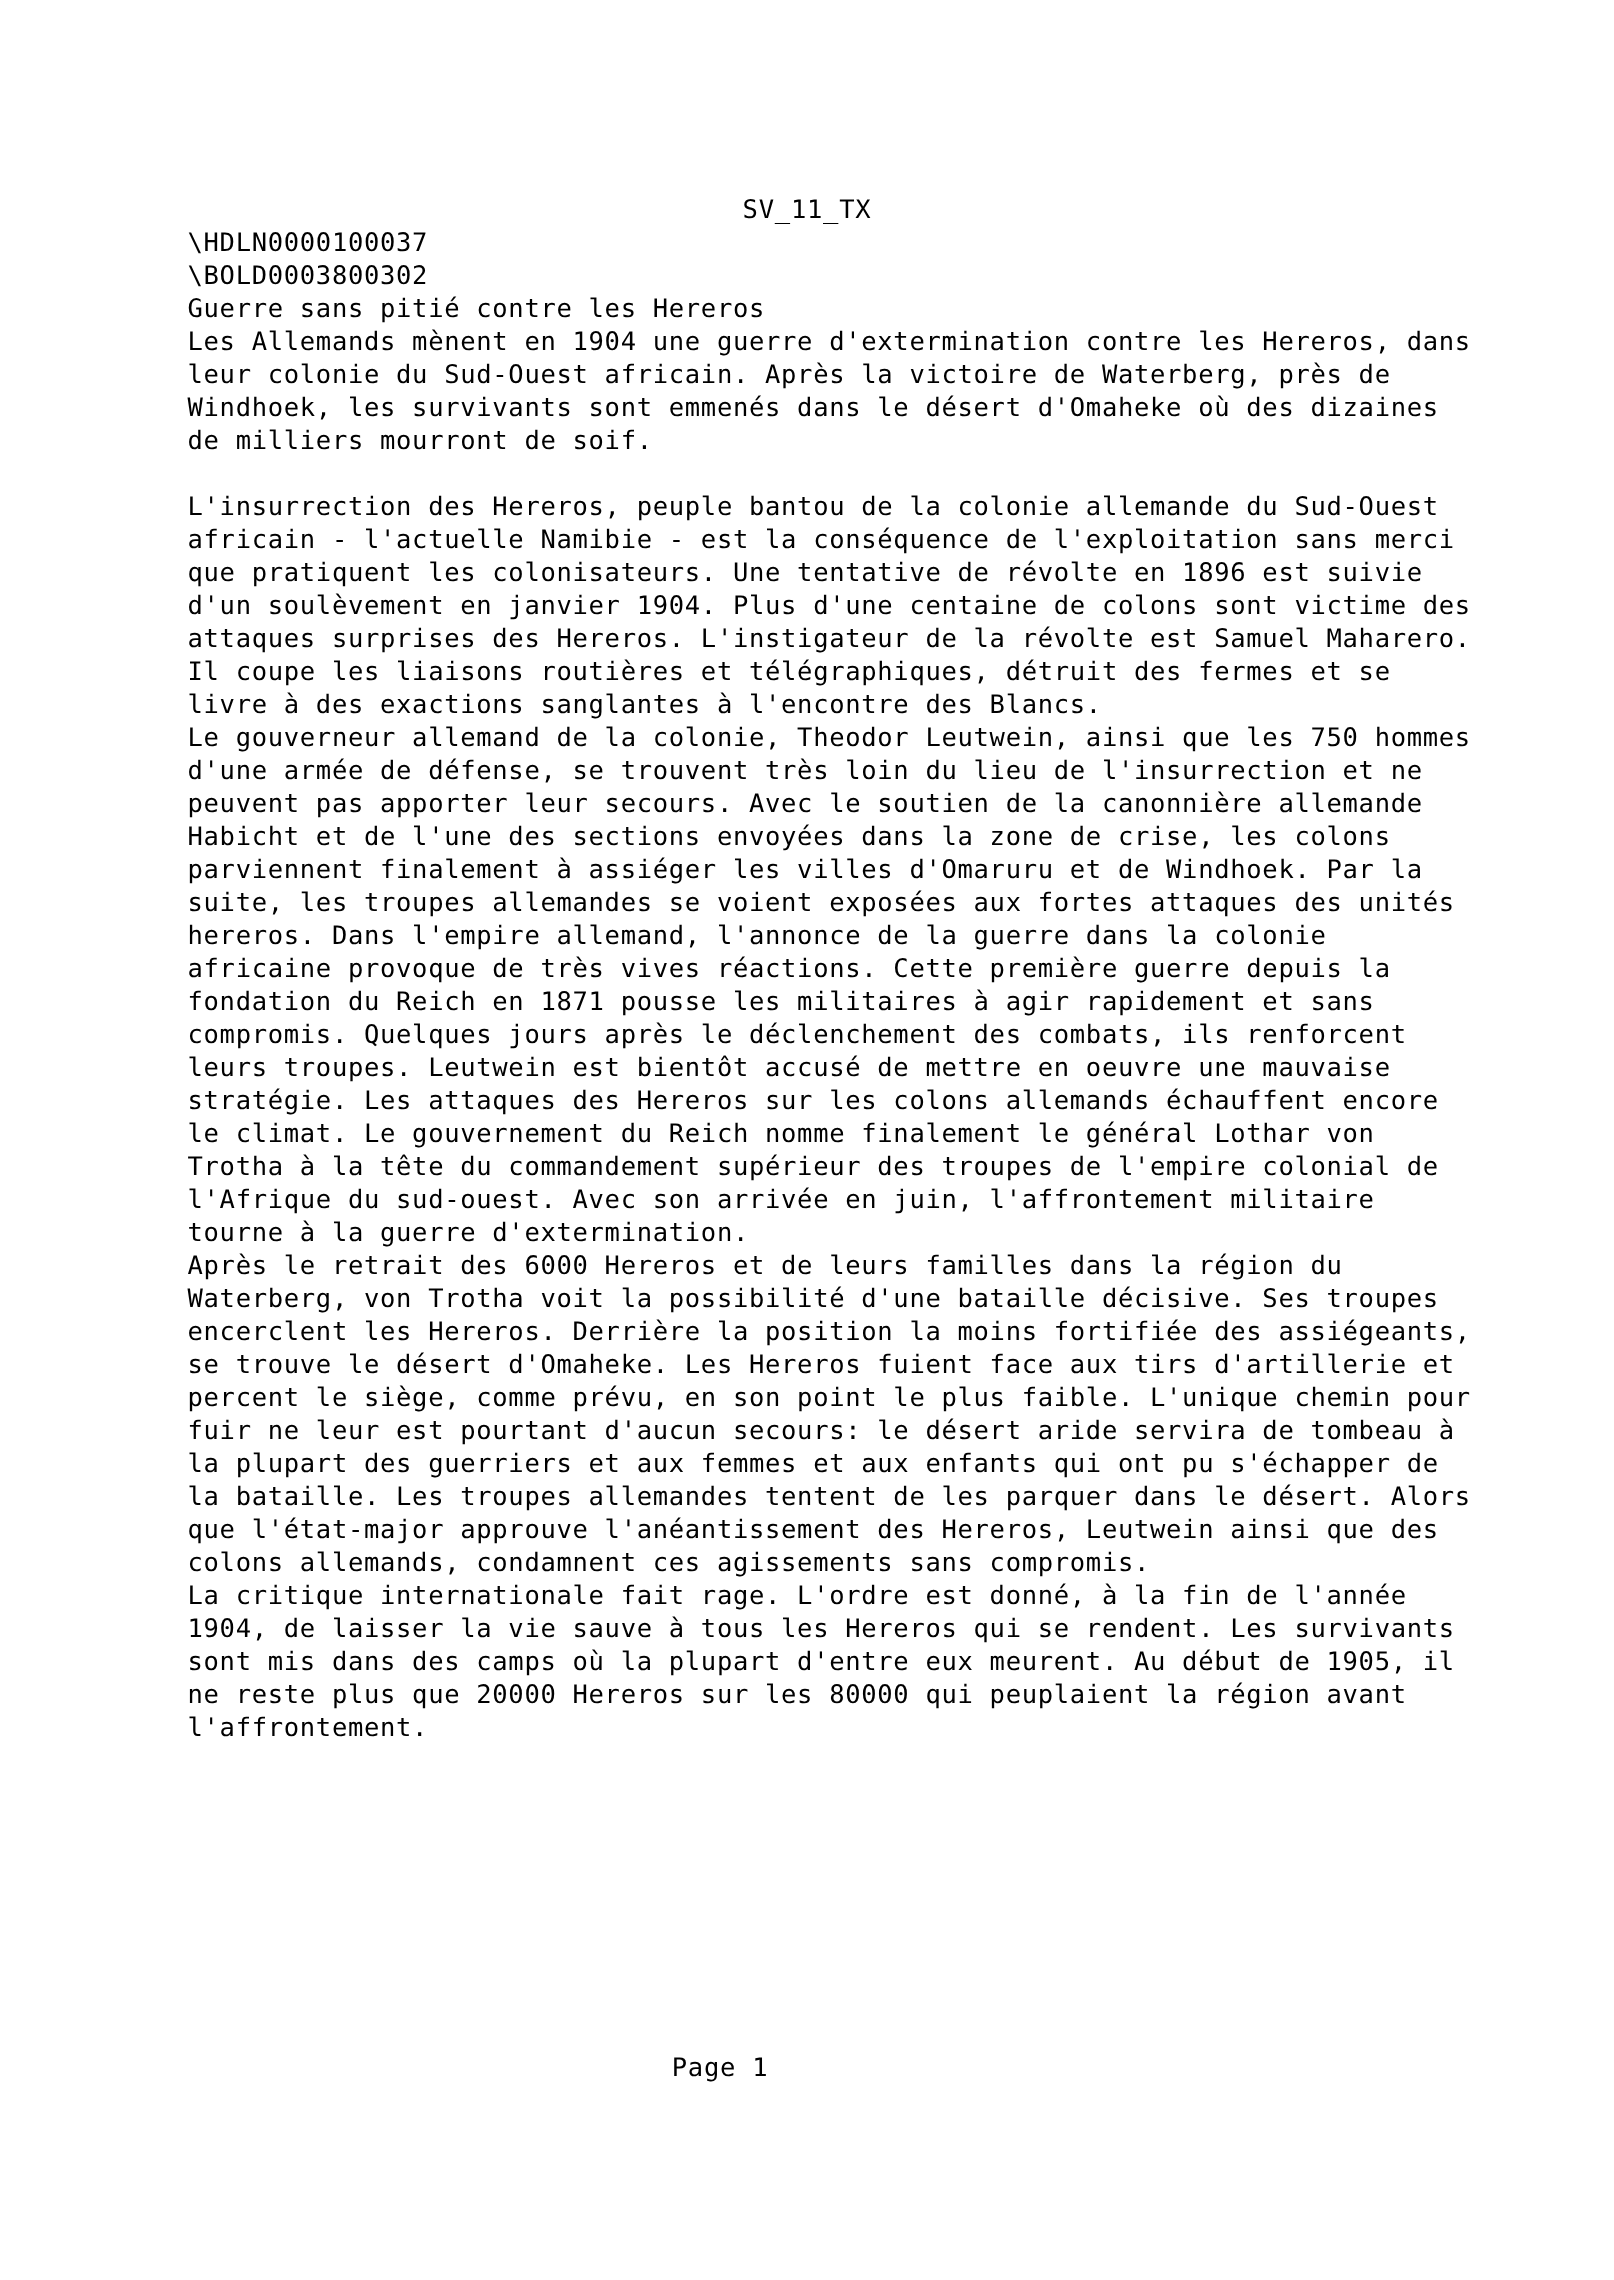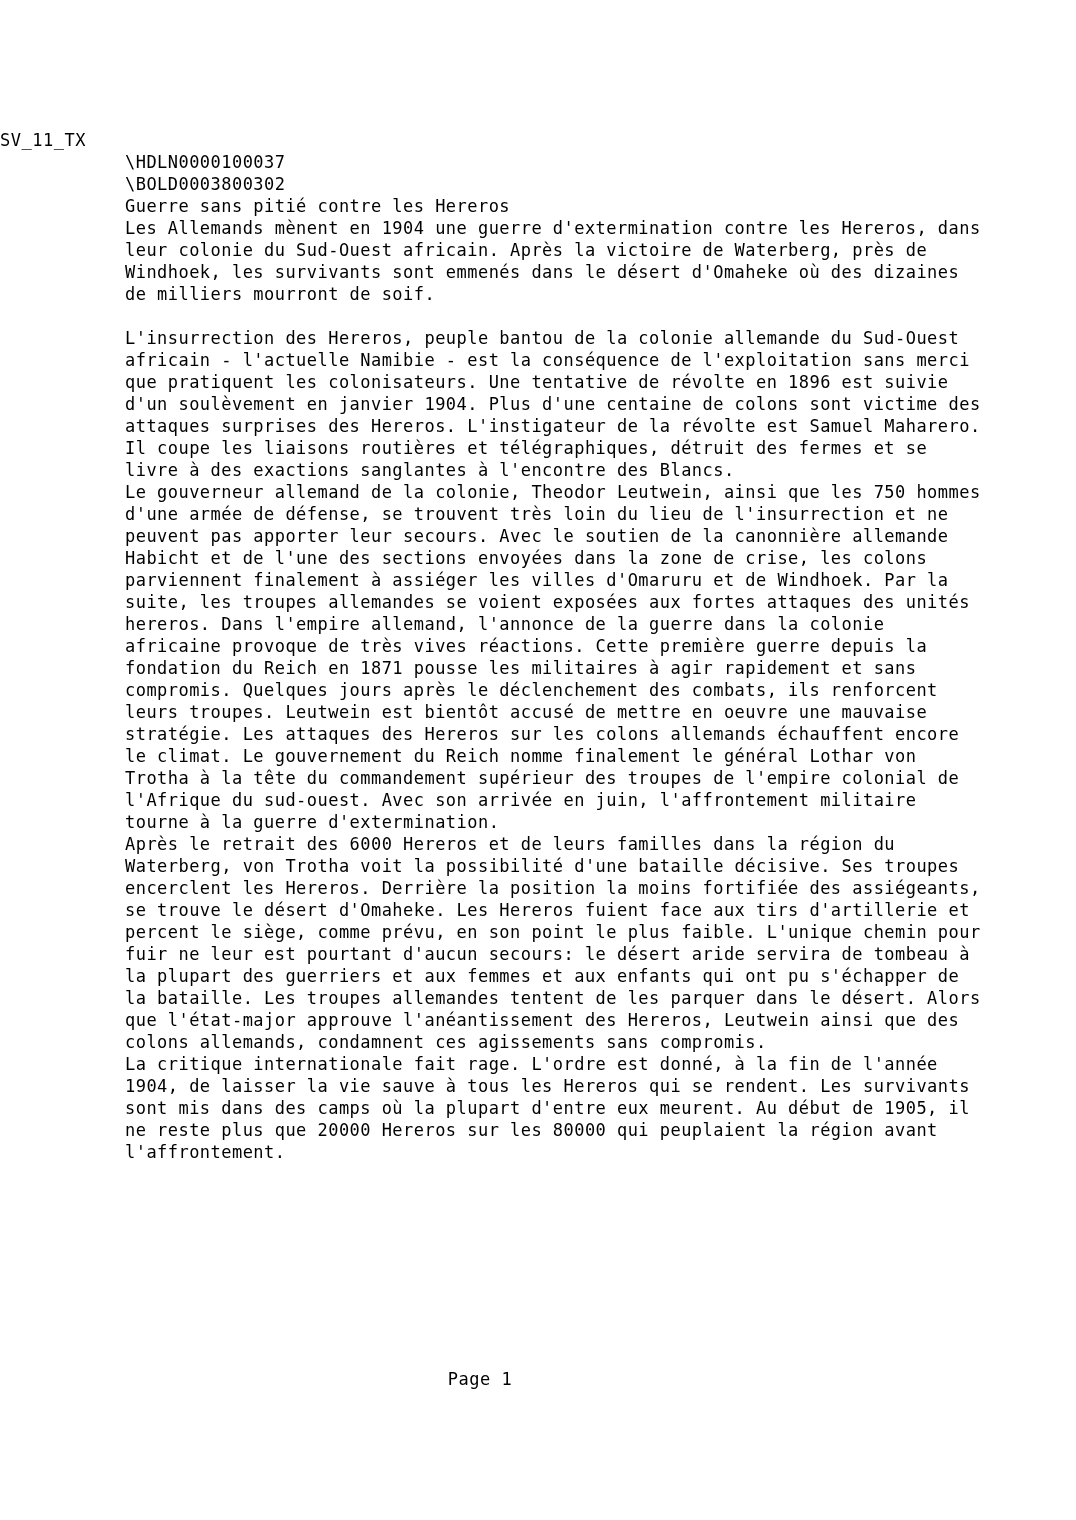--- a/index.html
+++ b/index.html
@@ -22,21 +22,21 @@
     width: 1076px;
     height: 1520px;
     background: #ffffff;
     overflow: hidden;
   }
   .doc-header {
     position: absolute;
     left: 0;
     top: 129px;
     width: 1076px;
-    text-align: left;
+    text-align: center;
     font-size: 17px;
     line-height: 22px;
     letter-spacing: 0.5px;
     white-space: pre;
   }
   .doc-body {
     position: absolute;
     left: 100px;
     top: 151px;
     width: 900px;

